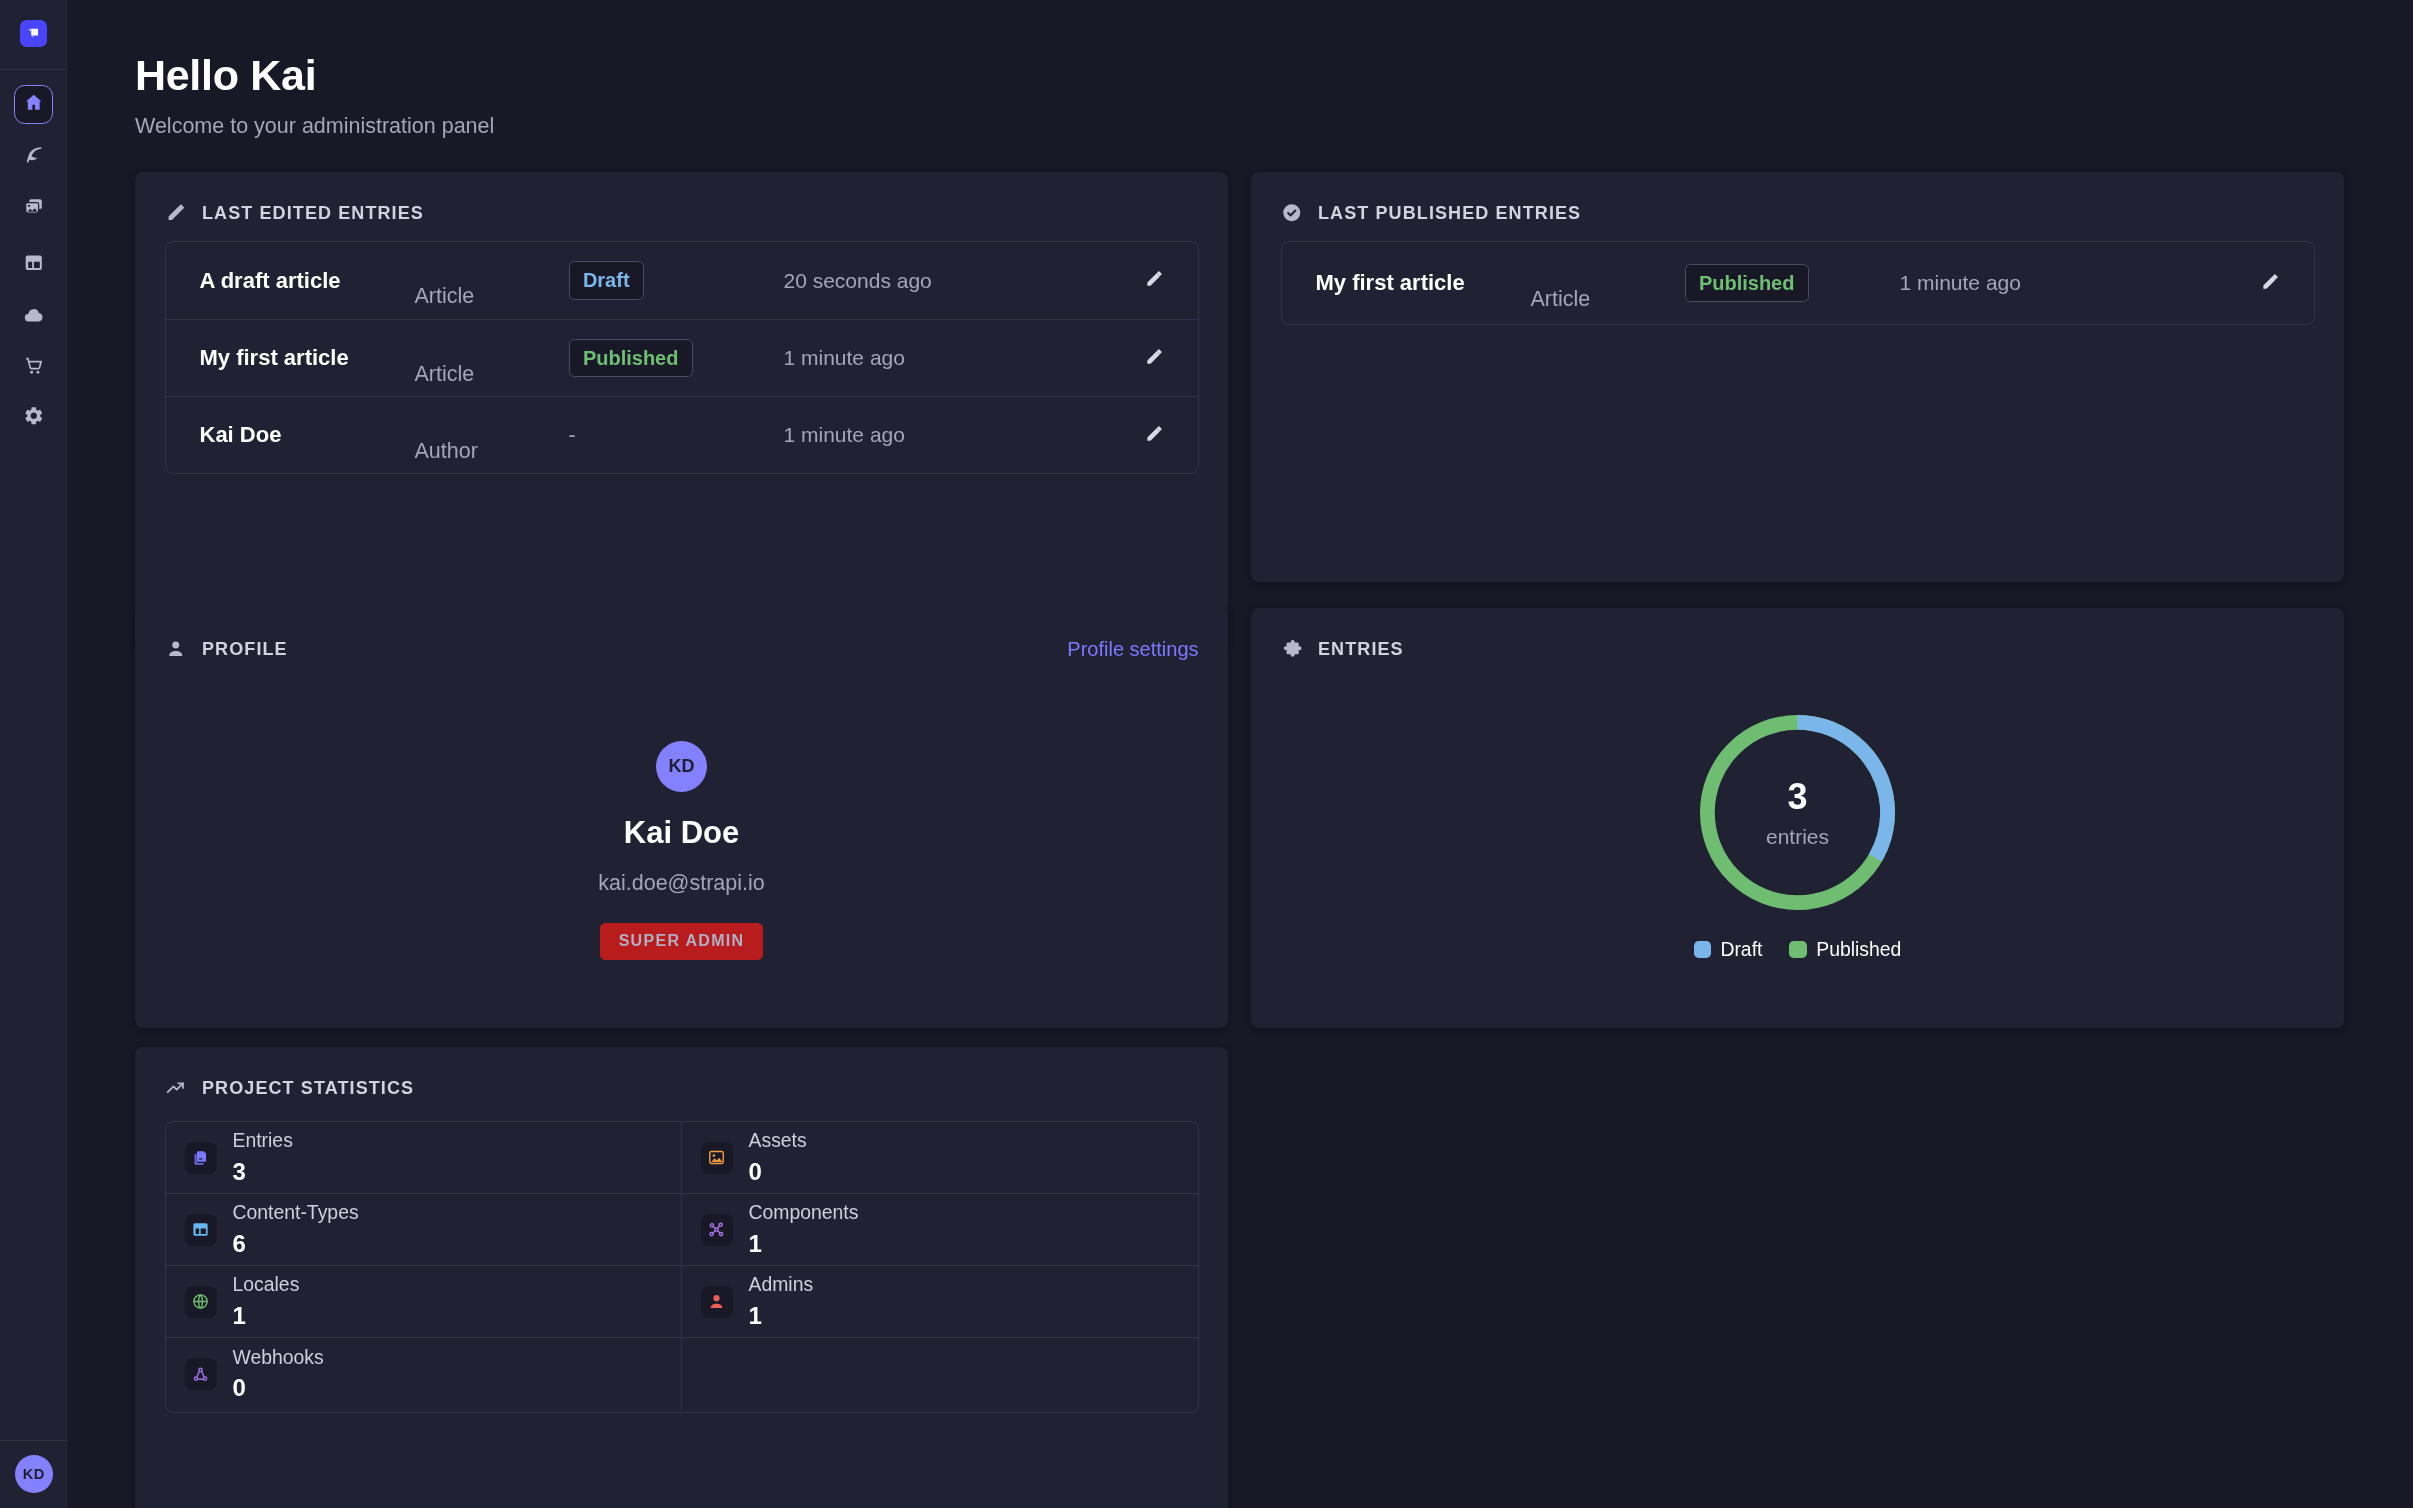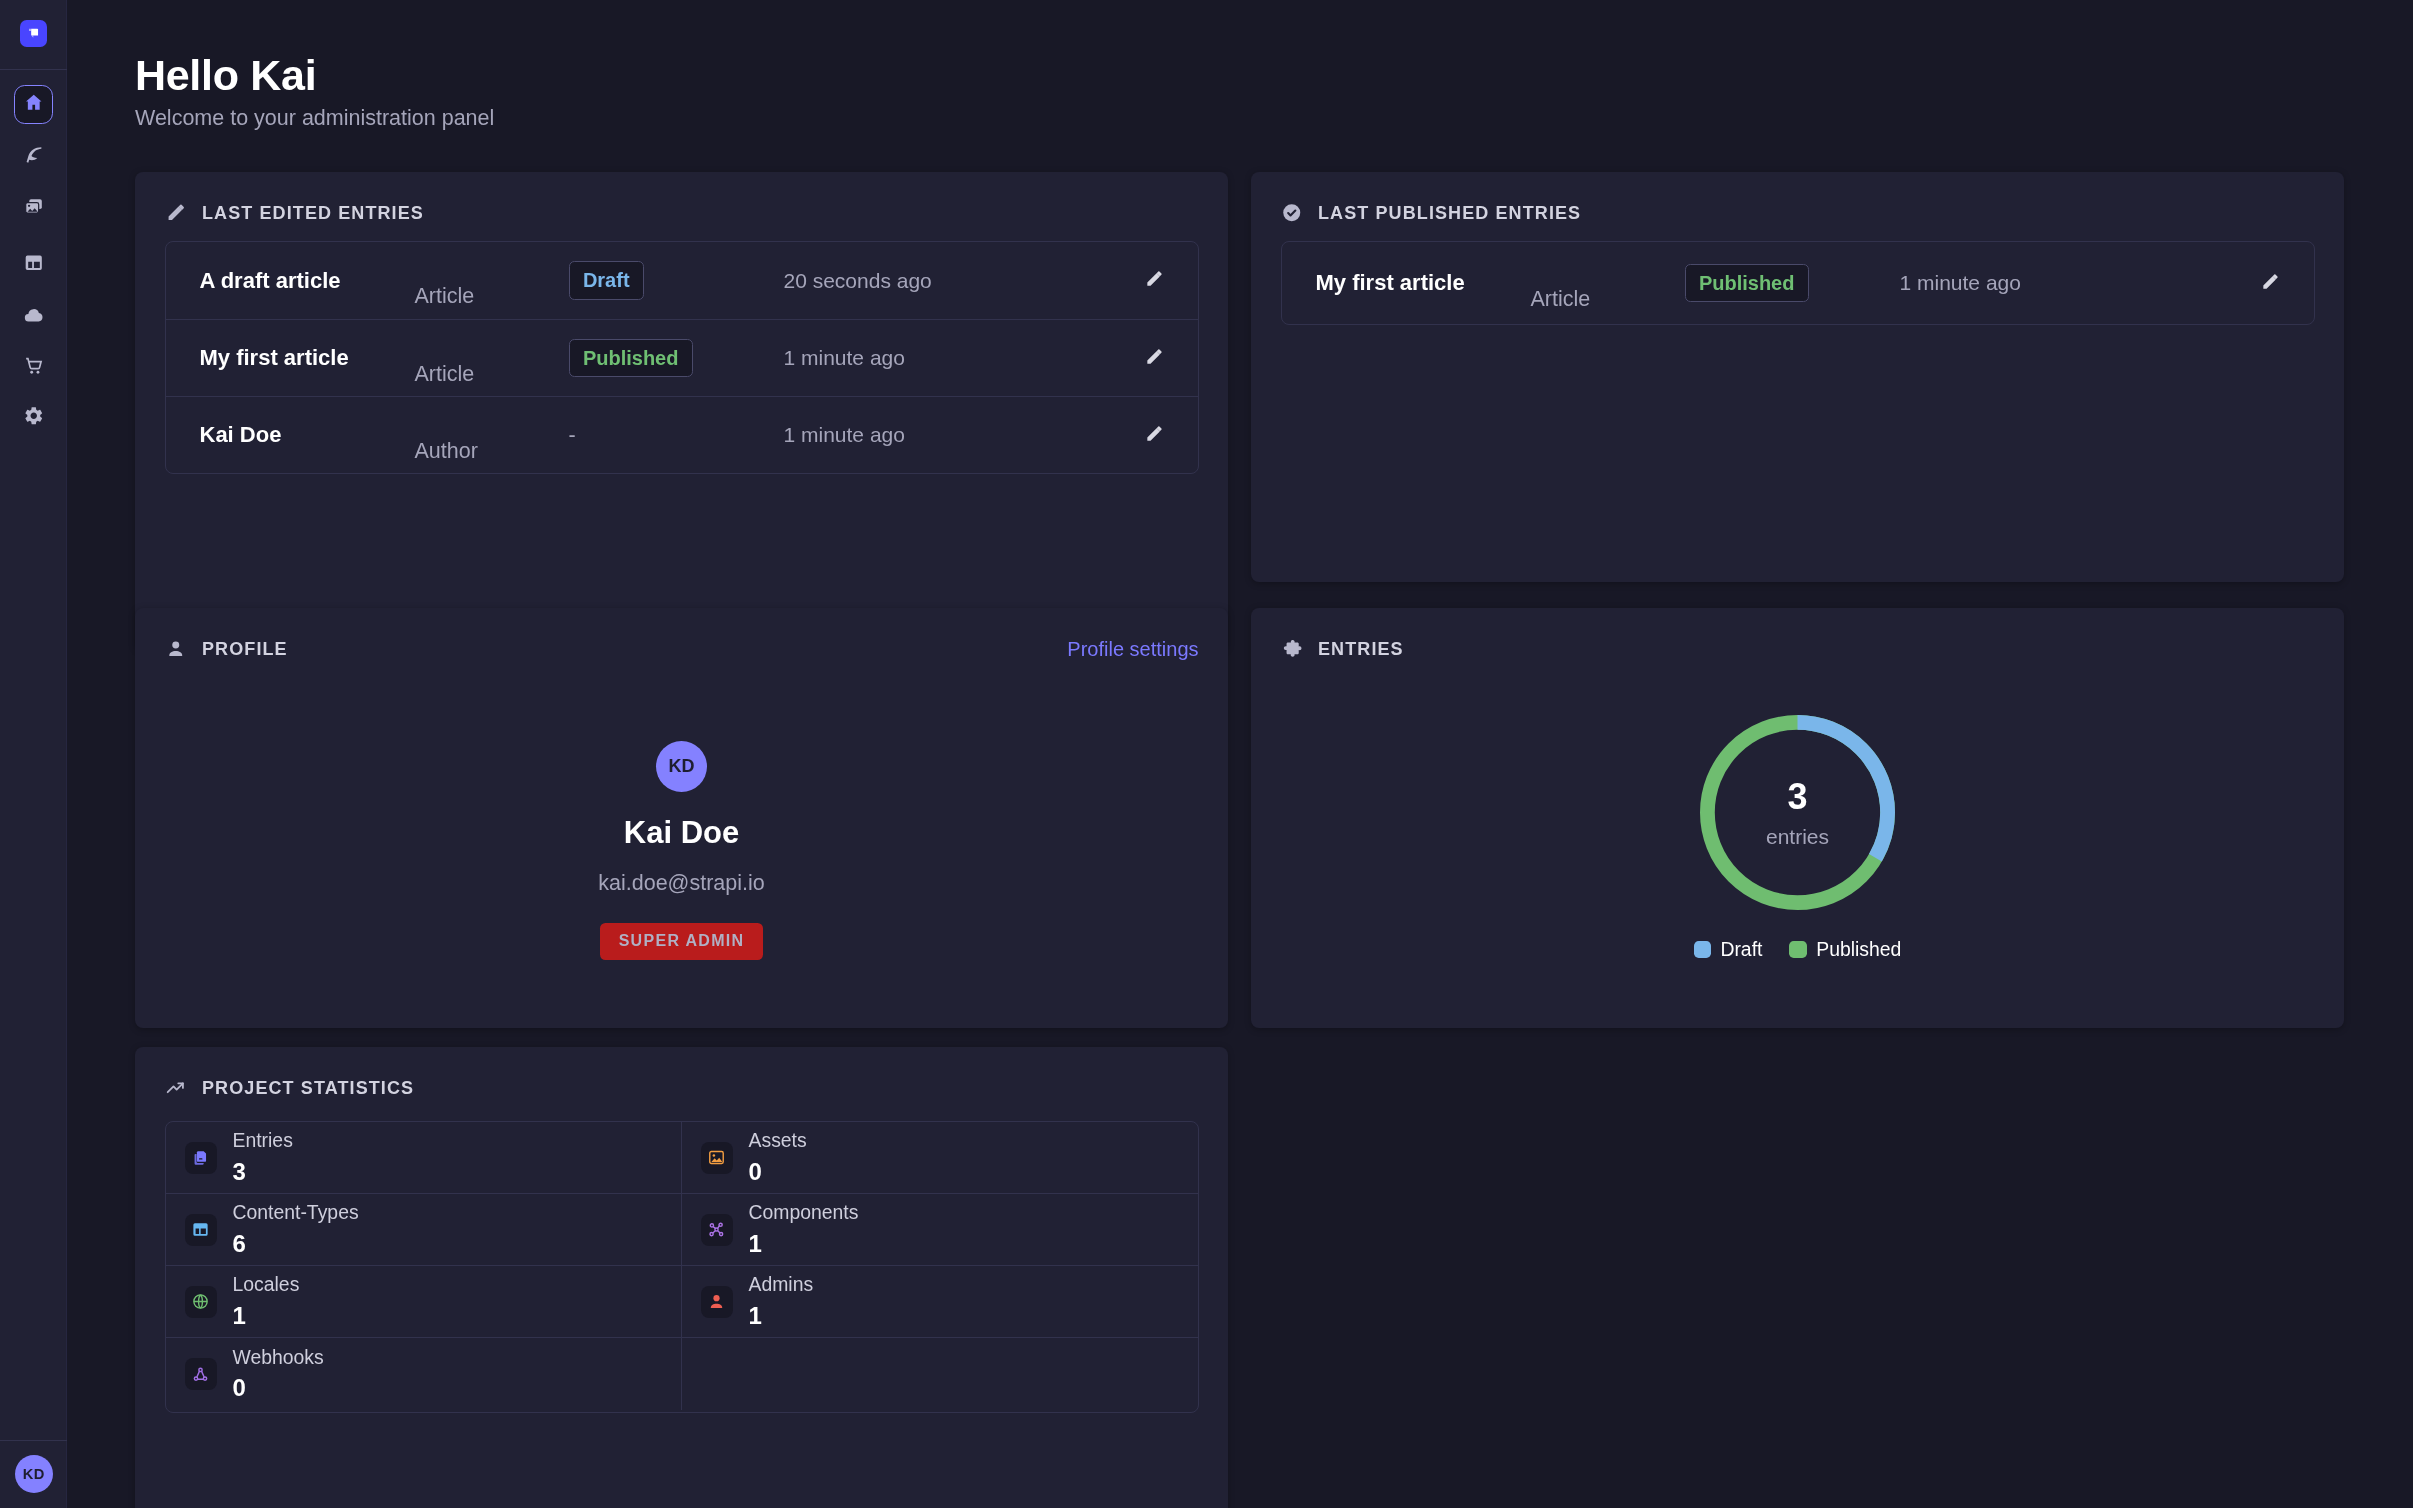--- a/index.html
+++ b/index.html
@@ -14,21 +14,21 @@
   .sb-divider.bottom { top:1440px; }
   .nav-btn { position:absolute; left:14px; width:39px; height:39px; border:none; background:transparent; border-radius:10.7px; display:flex; align-items:center; justify-content:center; cursor:pointer; }
   .nav-btn svg { width:21.5px; height:21.5px; }
   .nav-btn.active { background:#181826; border:1.3px solid #8583ff; }
   .sb-avatar { position:absolute; left:14.7px; top:1455px; width:38px; height:38px; border-radius:50%; background:#8481ff; color:#1e1e30; font-size:14.7px; font-weight:700; display:flex; align-items:center; justify-content:center; letter-spacing:0.3px; cursor:pointer; }
 
   
   .content { position:absolute; left:67px; top:0; right:0; bottom:0; }
   .page-header { position:absolute; left:68px; top:51px; }
   .page-header h1 { color:#ffffff; font-size:43px; font-weight:700; letter-spacing:-0.3px; }
-  .page-header p { color:#a5a5ba; font-size:21.5px; margin-top:6px; }
+  .page-header p { color:#a5a5ba; font-size:21.5px; margin-top:14px; }
 
   .panel { position:absolute; background:#212134; border-radius:8px; box-shadow:0 1.3px 6.7px rgba(0,0,0,.25); }
   .p1 { left:68px;  top:172px;  width:1093px; height:478px;padding-left:38px; }
   .p2 { left:1184px; top:172px;  width:1093px; height:410px; }
   .p3 { left:68px;  top:608px;  width:1093px; height:420px; }
   .p4 { left:1184px; top:608px;  width:1093px; height:420px; }
   .p5 { left:68px;  top:1047px; width:1093px; height:508px; }
 
   .panel-head { position:absolute; left:29.5px; right:29.5px; top:29.5px; display:flex; align-items:center; gap:16px; }
   .panel-head svg { width:21.5px; height:21.5px; flex:0 0 auto; }

